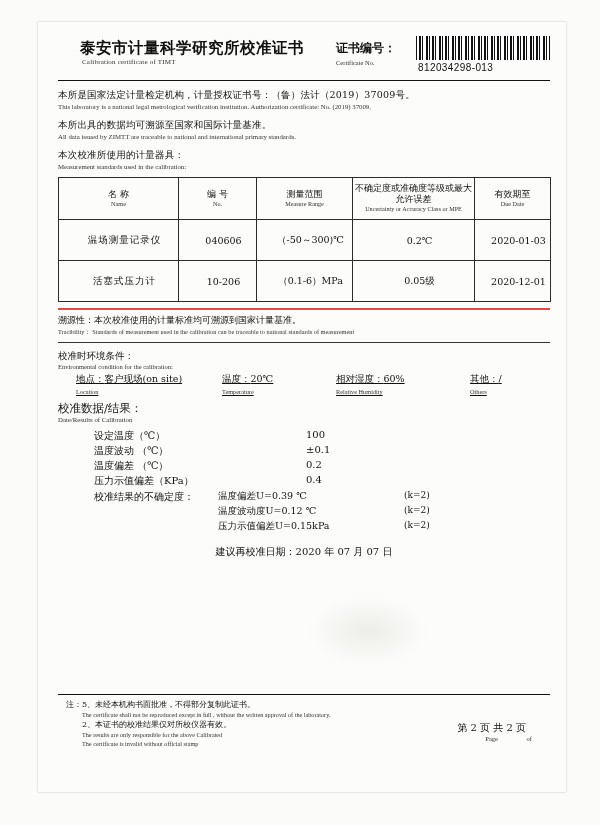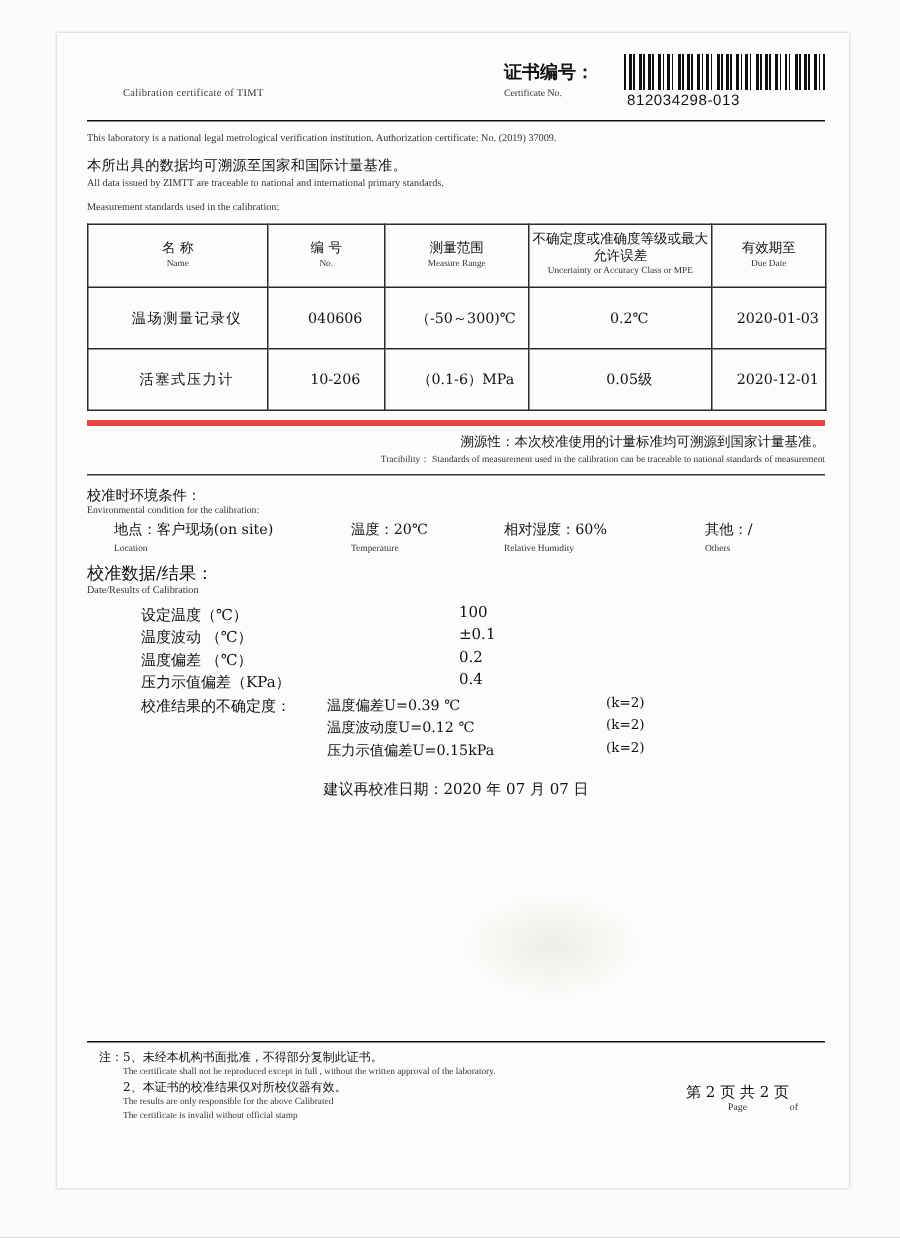--- a/index.html
+++ b/index.html
@@ -158,23 +158,22 @@
   }
   table.instr td {
     height: 38px;
     font-size: 9.5px;
   }
   td.name-cell { font-size: 10px; letter-spacing: 1px; }
 
   
   .trace {
     margin-top: 6px;
-    border-top: 4px solid #ef4444;
+    border-top: 2px solid #ef4444;
     padding-top: 4px;
-    text-align: right;
   }
   .small-cn { font-size: 9px; font-family: "DejaVu Serif", serif; color: #111; }
   .small-en { font-family: "Liberation Serif", serif; font-size: 6.3px; color: #333; margin-top: 1px; }
 
   .env {
     margin-top: 7px;
     font-family: "DejaVu Serif", serif;
   }
   .env-title { font-size: 9.5px; color: #111; }
   .env-title-en { font-family: "Liberation Serif", serif; font-size: 6.5px; color: #333; }
@@ -183,20 +182,21 @@
     position: relative;
     height: 24px;
     margin-top: 3px;
   }
   .env-field {
     position: absolute;
     top: 0;
     font-size: 9.5px;
     color: #111;
     white-space: nowrap;
+    text-decoration: underline;
   }
   .env-field .sub {
     display: block;
     font-family: "Liberation Serif", serif;
     font-size: 6.3px;
     color: #333;
     margin-top: 2px;
   }
 
   
@@ -318,36 +318,39 @@
   }
 </style>
 </head>
 <body>
 
 <div class="page">
   <div class="sheet">
     <div class="inner">
 
       <div class="hdr">
+        <div class="hdr-title">泰安市计量科学研究所校准证书</div>
         <div class="hdr-sub">Calibration certificate of TIMT</div>
         <div class="cert-label">证书编号：</div>
         <div class="cert-sub">Certificate No.</div>
         <div class="barcode"></div>
         <div class="barcode-num">812034298-013</div>
       </div>
       <div class="rule"></div>
 
       <div class="stmt">
+        <div class="cn">本所是国家法定计量检定机构，计量授权证书号：（鲁）法计（2019）37009号。</div>
         <div class="en">This laboratory is a national legal metrological verification institution. Authorization certificate: No. (2019) 37009.</div>
       </div>
       <div class="stmt stmt-tight">
         <div class="cn">本所出具的数据均可溯源至国家和国际计量基准。</div>
         <div class="en">All data issued by ZIMTT are traceable to national and international primary standards.</div>
       </div>
       <div class="stmt stmt-tight">
+        <div class="cn">本次校准所使用的计量器具：</div>
         <div class="en">Measurement standards used in the calibration:</div>
       </div>
 
       <table class="instr">
         <colgroup>
           <col style="width:120px">
           <col style="width:78px">
           <col style="width:96px">
           <col style="width:122px">
           <col style="width:76px">
@@ -401,21 +404,21 @@
       <div class="rule thin" style="margin-top:5px"></div>
 
       <div class="env">
         <div class="env-title">校准时环境条件：</div>
         <div class="env-title-en">Environmental condition for the calibration:</div>
         <div class="env-row">
           <div class="env-field" style="left:18px">
             <span>地点：</span><span>客户现场(on site)</span>
             <span class="sub">Location</span>
           </div>
-          <div class="env-field" style="left:176px">
+          <div class="env-field" style="left:164px">
             <span>温度：</span><span>20℃</span>
             <span class="sub">Temperature</span>
           </div>
           <div class="env-field" style="left:278px">
             <span>相对湿度：</span><span>60%</span>
             <span class="sub">Relative Humidity</span>
           </div>
           <div class="env-field" style="left:412px">
             <span>其他：</span><span>/</span>
             <span class="sub">Others</span>

